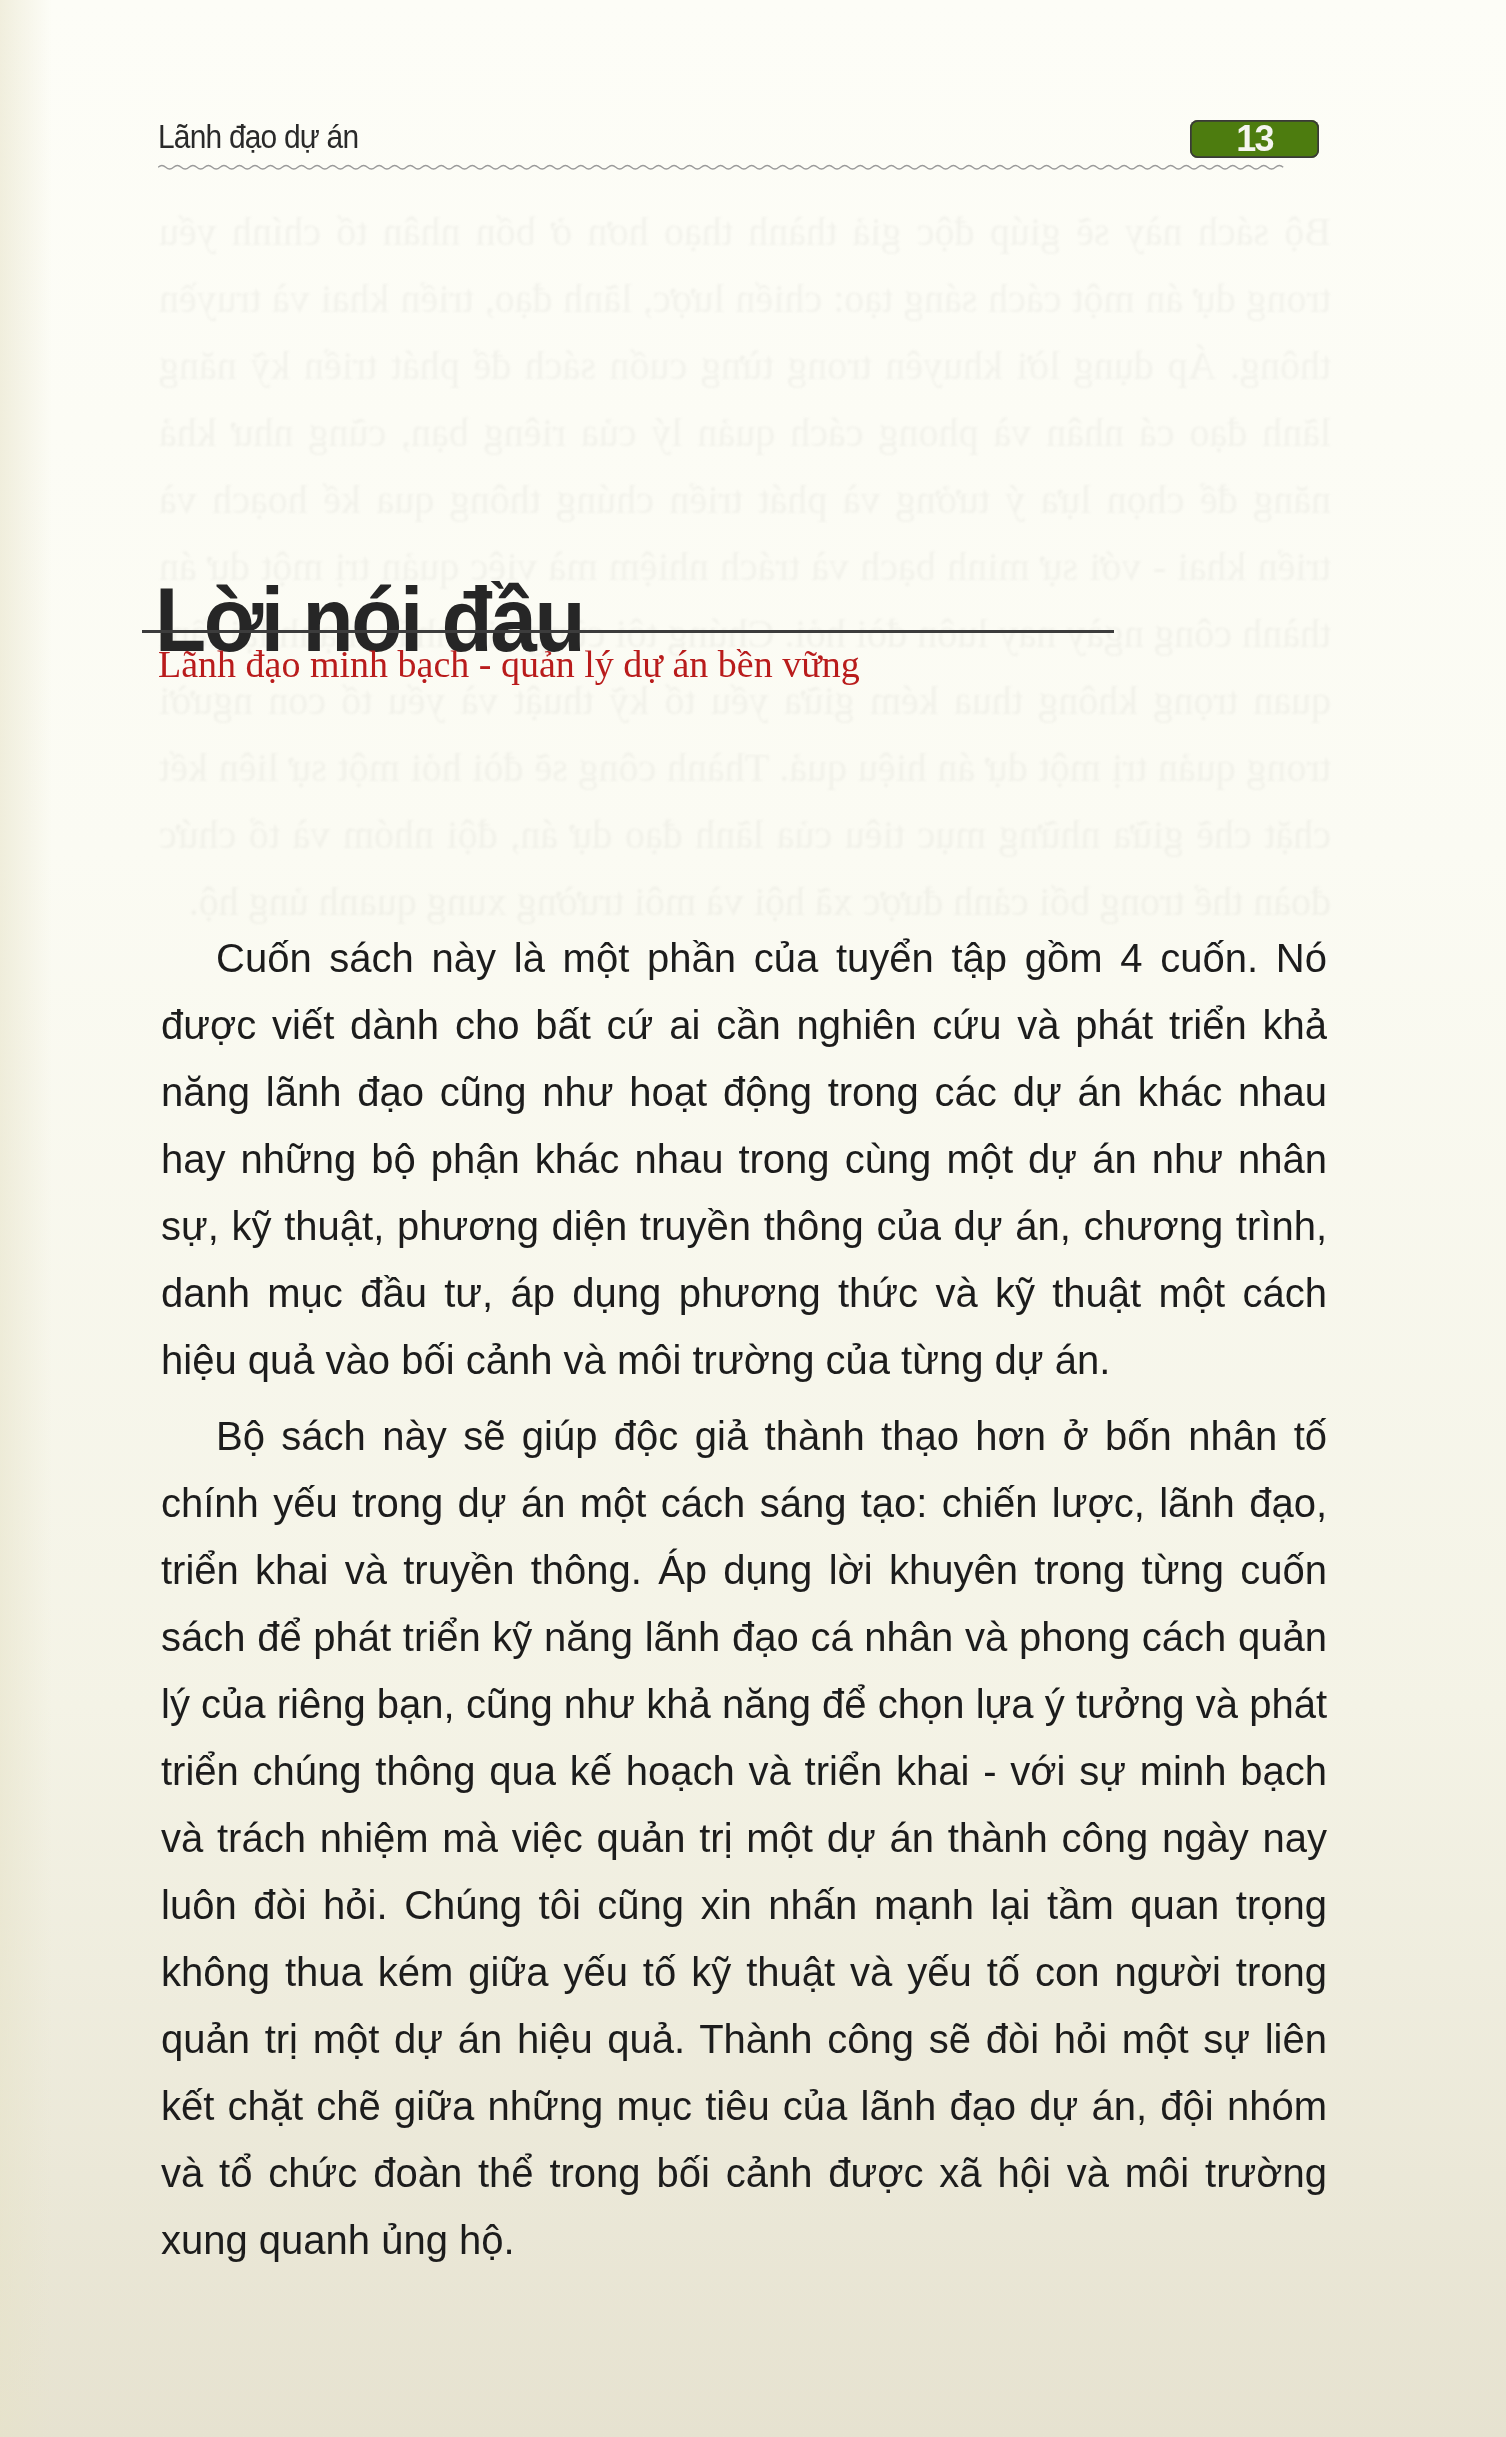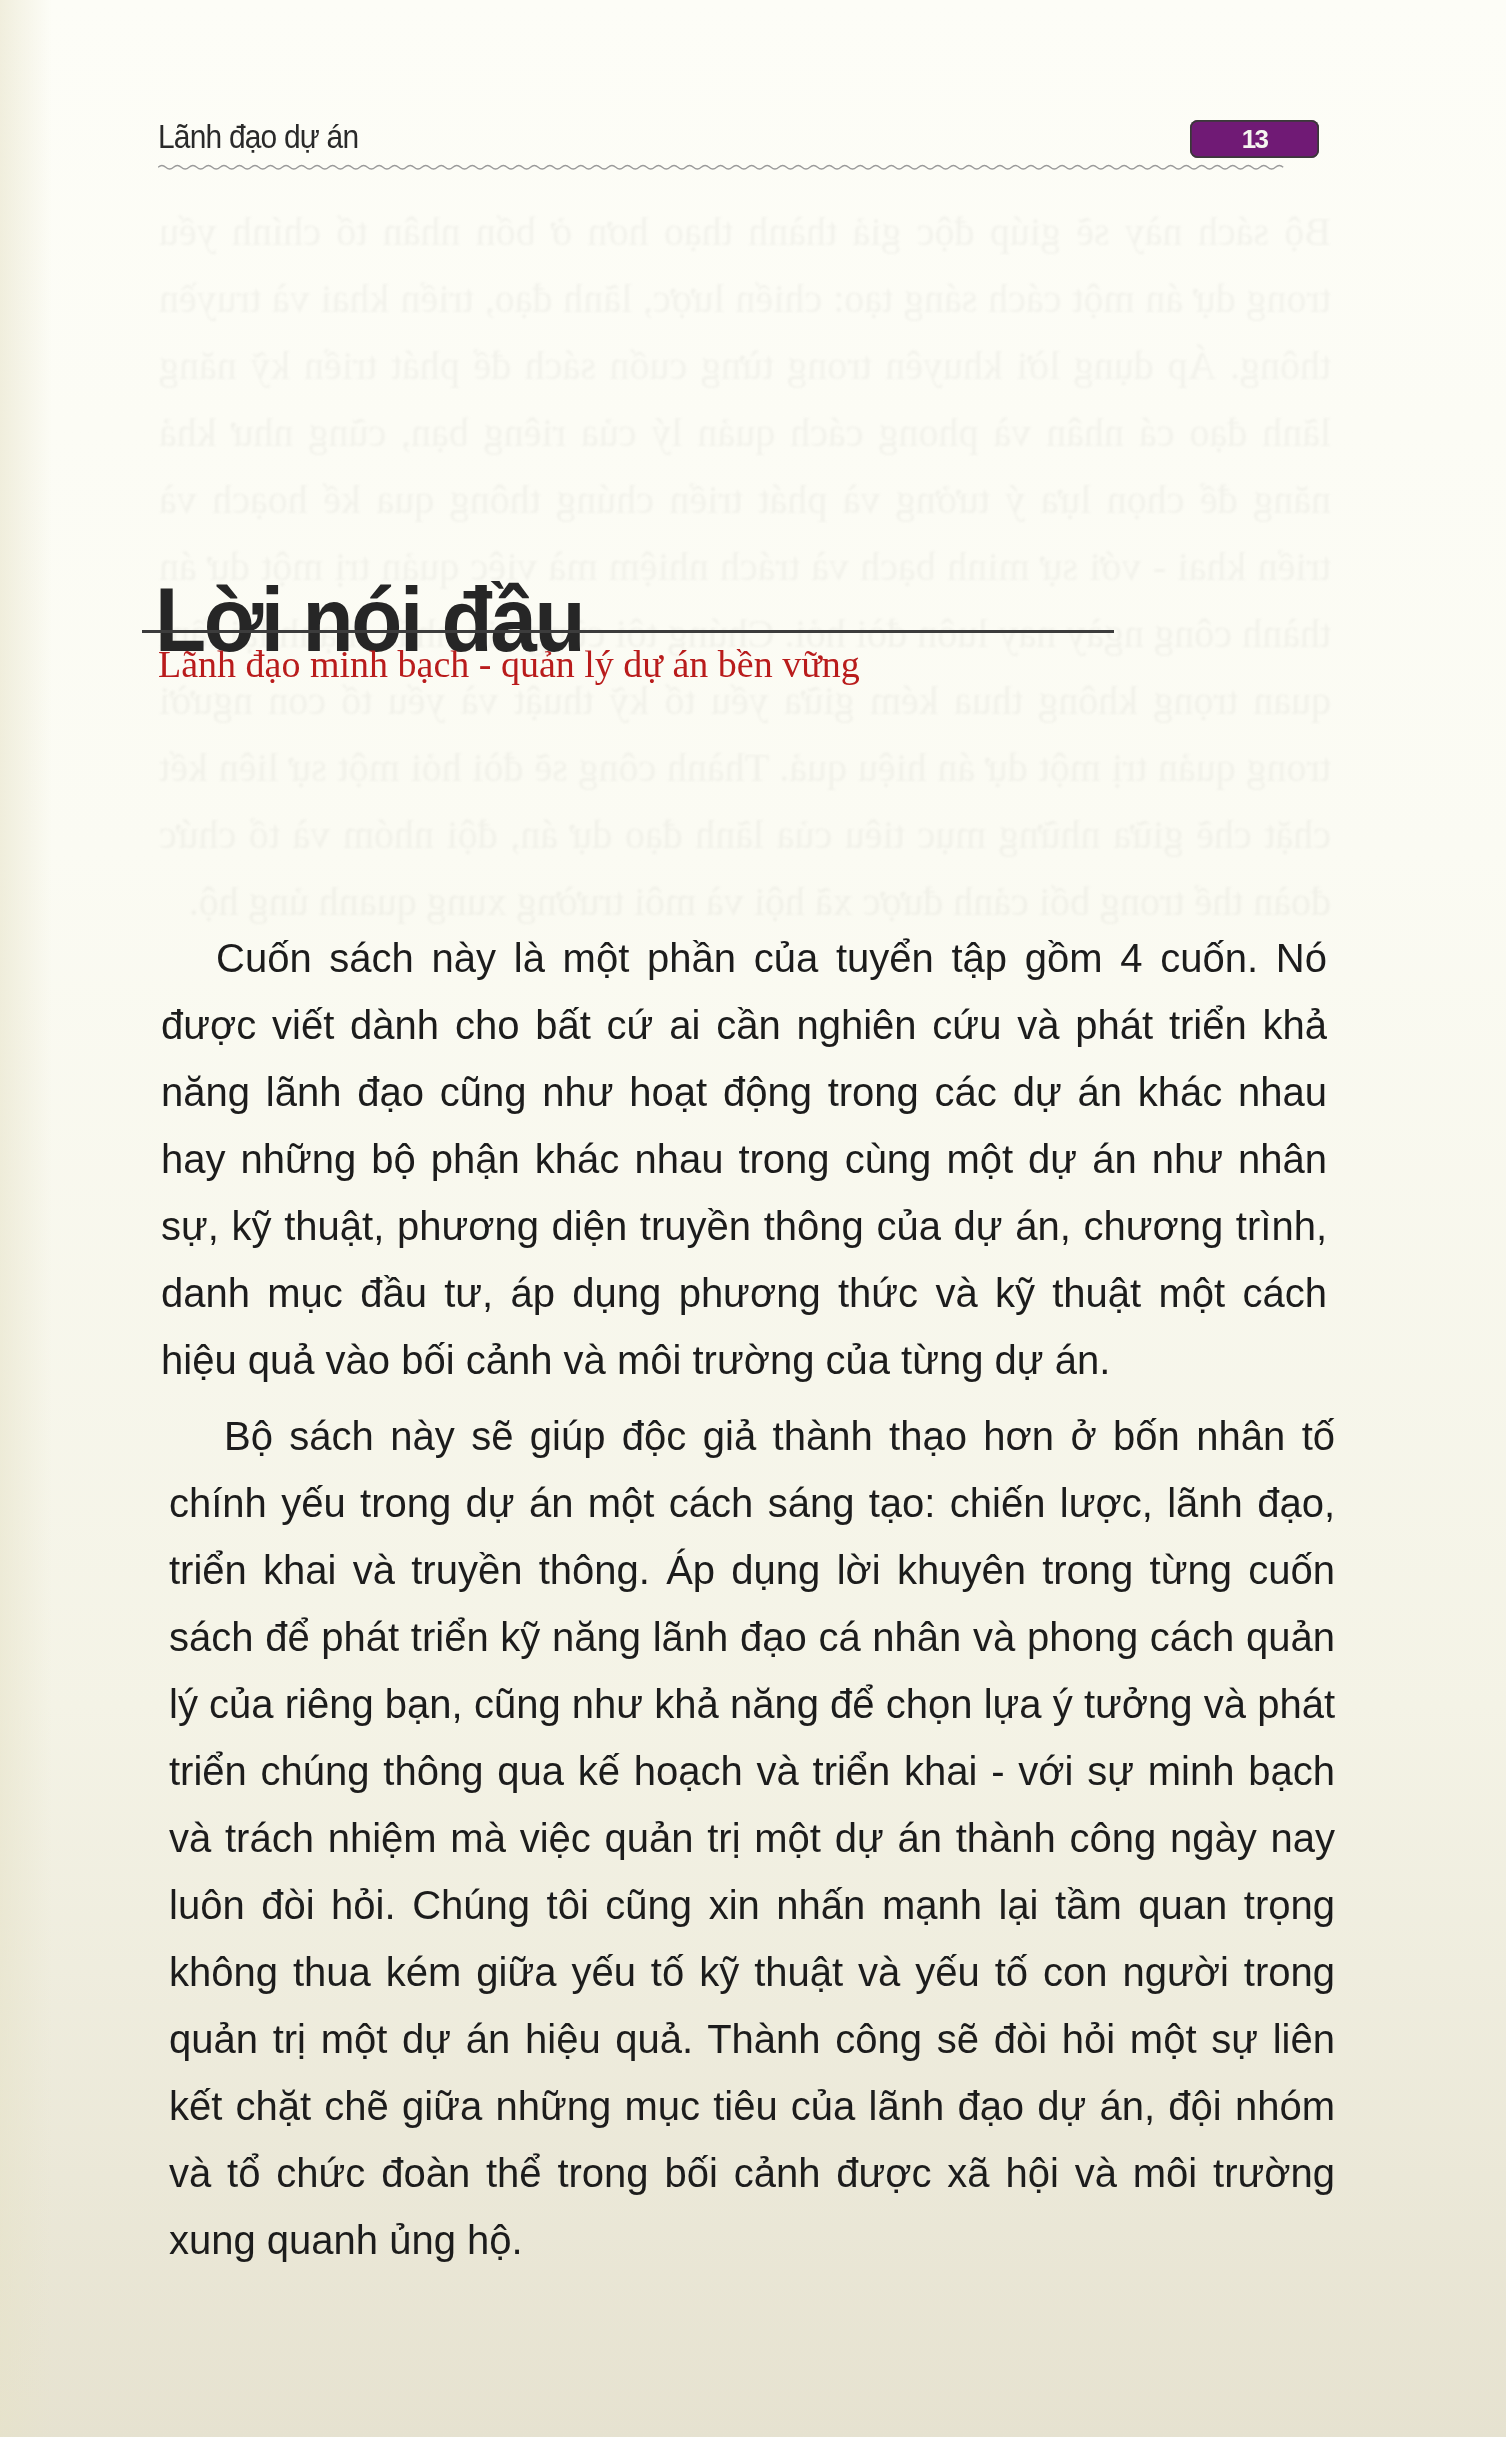--- a/index.html
+++ b/index.html
@@ -45,29 +45,29 @@
     transform: scaleX(0.88);
     transform-origin: left center;
     color: #2a2a2a;
   }
   .page-badge {
     position: absolute;
     left: 1190px;
     top: 120px;
     width: 129px;
     height: 38px;
-    background: #701a75;
+    background: #4d7c0f;
     border-radius: 7.8px;
     box-shadow: inset 0 0 0 1.7px #3a3a38;
     display: flex;
     align-items: center;
     justify-content: center;
     font-family: "Liberation Sans", "DejaVu Sans", sans-serif;
     font-weight: bold;
-    font-size: 26px;
+    font-size: 36px;
     color: #f5f5f0;
     letter-spacing: -1.7px;
   }
   .wavy-rule {
     position: absolute;
     left: 158px;
     top: 163px;
     width: 1164px;
     height: 8.6px;
   }
@@ -110,21 +110,21 @@
     line-height: 67px;
     color: #1c1c1c;
     text-align: justify;
     text-align-last: left;
   }
   .para {
     margin: 0;
     text-indent: 55px;
   }
   .para-1 { position: absolute; left: 0; top: 0; width: 100%; }
-  .para-2 { position: absolute; left: 8px; top: 478px; width: 100%; }
+  .para-2 { position: absolute; left: 0; top: 478px; width: 100%; }
 </style>
 </head>
 <body>
 
 <div class="page-shade-left"></div>
 
 <div class="bleed">Bộ sách này sẽ giúp độc giả thành thạo hơn ở bốn nhân tố chính yếu trong dự án một cách sáng tạo: chiến lược, lãnh đạo, triển khai và truyền thông. Áp dụng lời khuyên trong từng cuốn sách để phát triển kỹ năng lãnh đạo cá nhân và phong cách quản lý của riêng bạn, cũng như khả năng để chọn lựa ý tưởng và phát triển chúng thông qua kế hoạch và triển khai - với sự minh bạch và trách nhiệm mà việc quản trị một dự án thành công ngày nay luôn đòi hỏi. Chúng tôi cũng xin nhấn mạnh lại tầm quan trọng không thua kém giữa yếu tố kỹ thuật và yếu tố con người trong quản trị một dự án hiệu quả. Thành công sẽ đòi hỏi một sự liên kết chặt chẽ giữa những mục tiêu của lãnh đạo dự án, đội nhóm và tổ chức đoàn thể trong bối cảnh được xã hội và môi trường xung quanh ủng hộ.</div>
 
 <div class="running-head">Lãnh đạo dự án</div>
 

